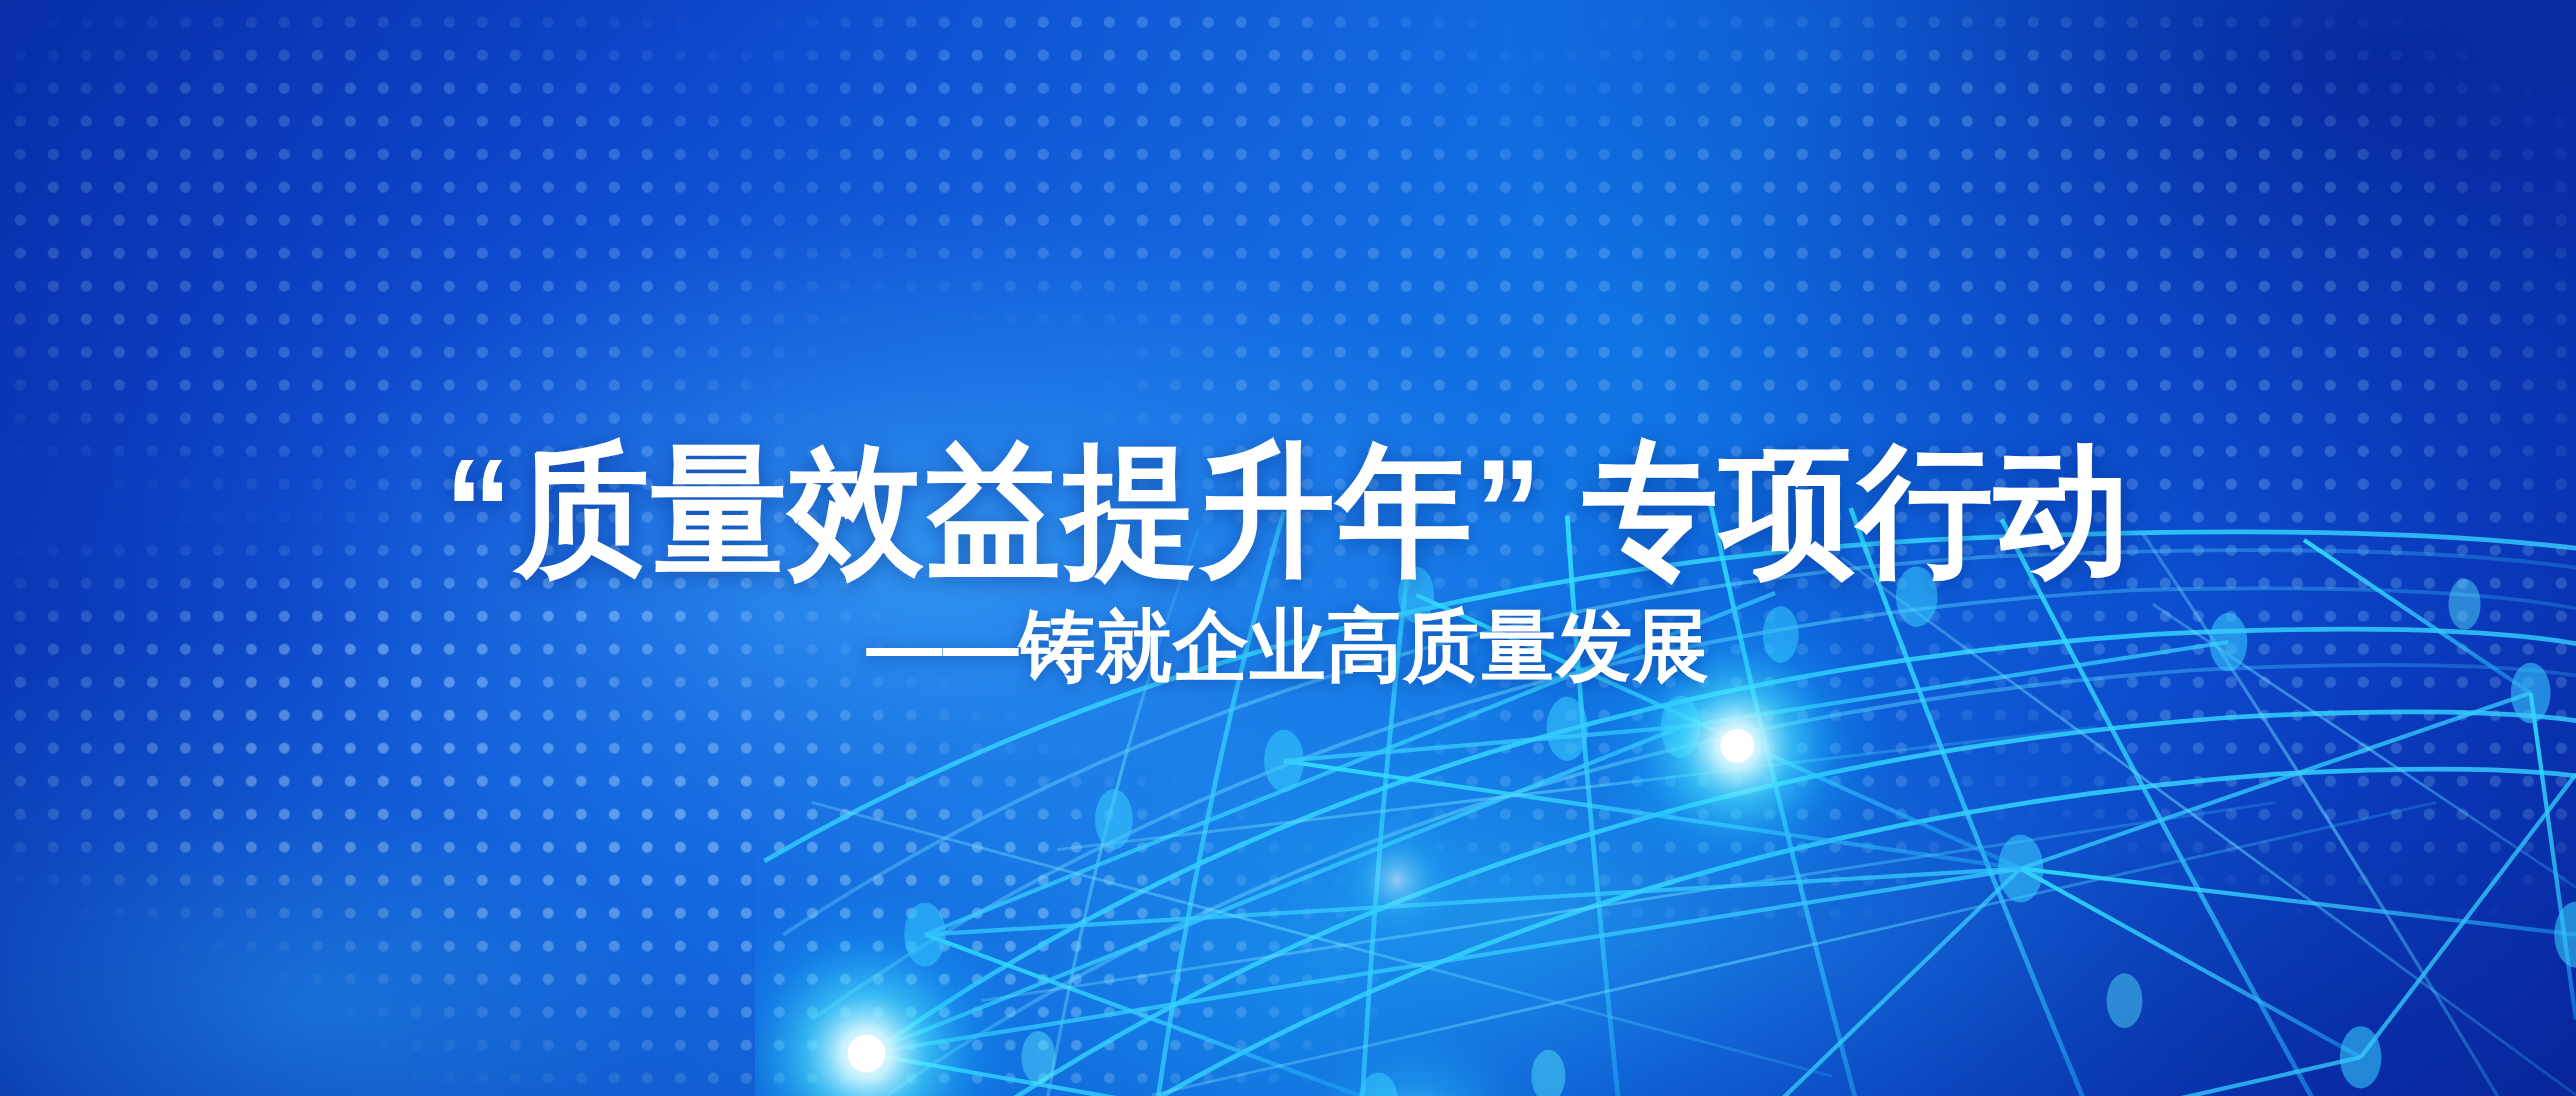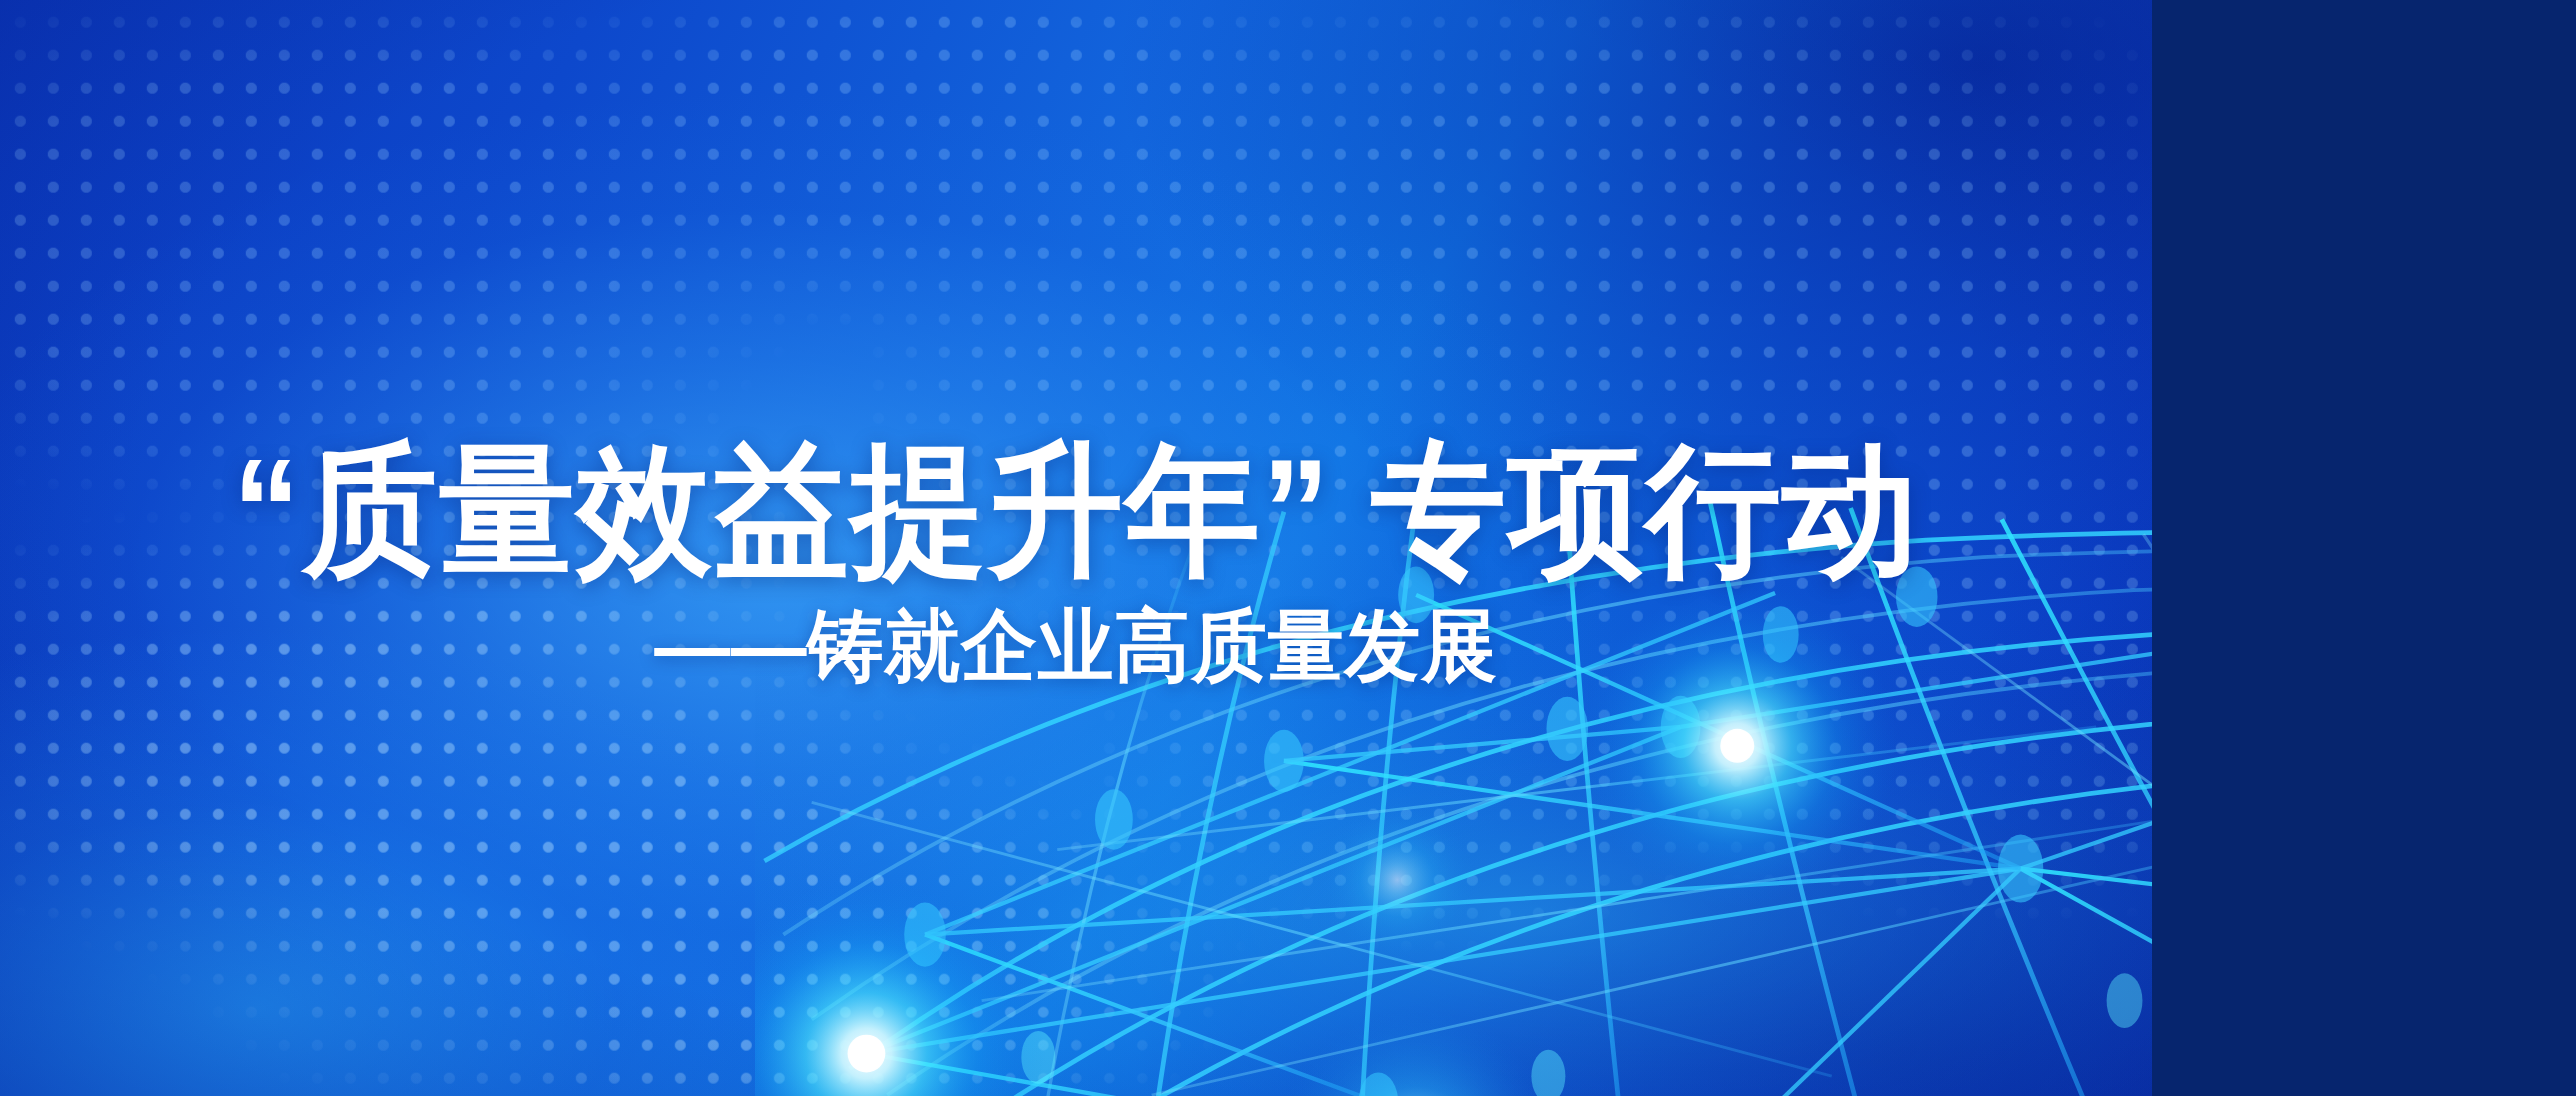--- a/index.html
+++ b/index.html
@@ -1,21 +1,21 @@
 <!DOCTYPE html>
 <html style="font-size:15px"><head>
 <meta charset="utf-8">
 <title>Banner</title>
 <style>
   html,body{margin:0;padding:0;background:#06256e;}
   *{box-sizing:border-box;}
 
   #banner{
     position:relative;
-    width:2152px;
+    width:2576px;
     height:1096px;
     overflow:hidden;
     font-family:"Liberation Sans","DejaVu Sans",sans-serif;
     background:#0f48cf;
   }
 
   
   .bg-layer{position:absolute;inset:0;pointer-events:none;}
 
   .bg-base{

